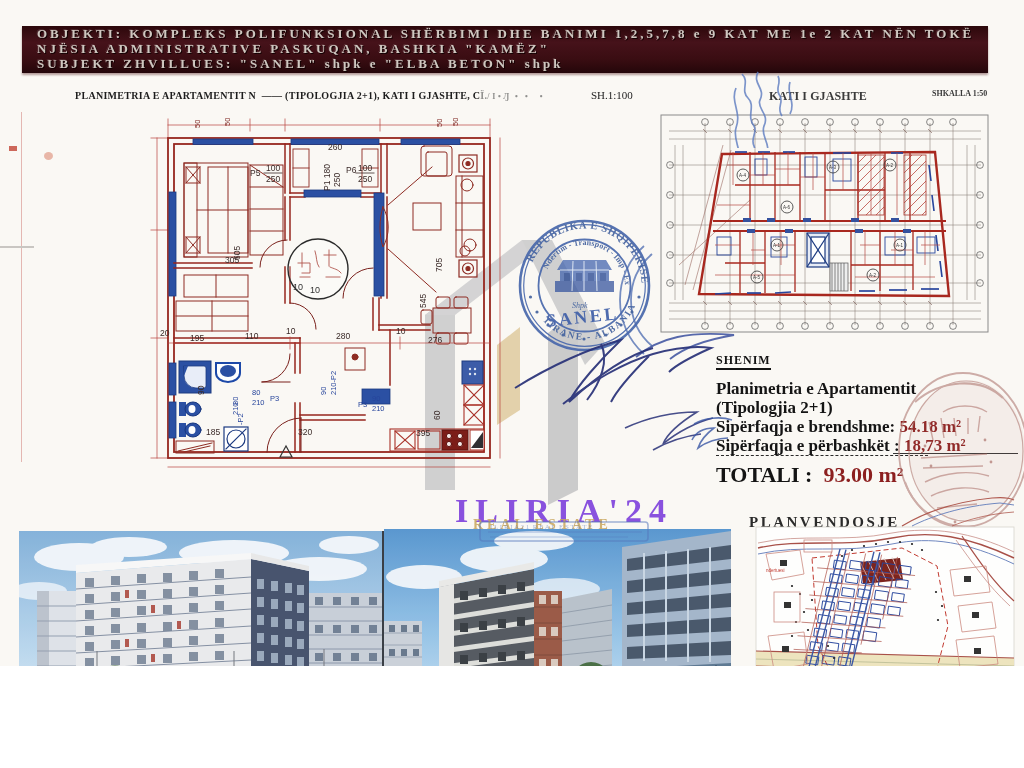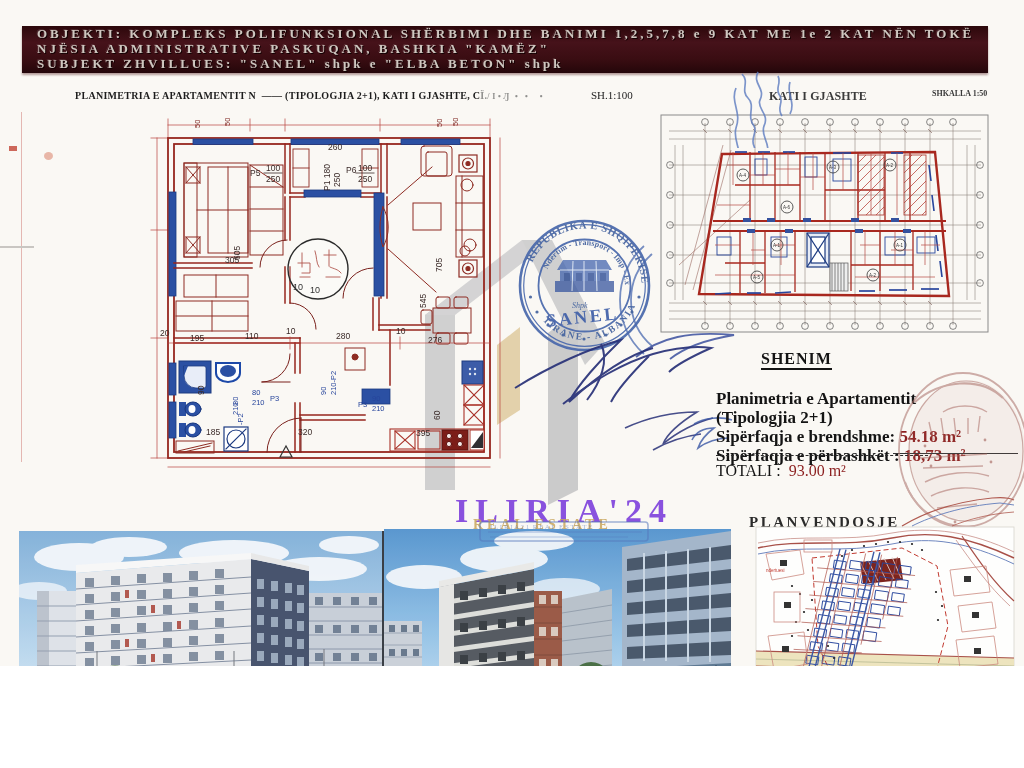--- a/index.html
+++ b/index.html
@@ -756,33 +756,33 @@
 </svg>
 
 <svg class="abs" style="left:690px;top:414px;" width="45" height="48" viewBox="0 0 45 48">
   <g stroke="#3a57a5" stroke-width="1.6" fill="none" opacity="0.8">
     <path d="M4,10 C14,4 30,2 42,6"></path>
     <path d="M2,26 C6,18 14,14 24,14 C16,20 10,28 8,34 C16,28 28,24 38,24"></path>
   </g>
 </svg>
 
 <div class="abs" style="left:716px;top:350px;width:300px;font-weight:bold;color:#141414;">
-  <div style="margin-left:45px;font-size:16px;letter-spacing:1px;border-bottom:2.5px solid #141414;display:inline-block;">SHENIM</div>
-  <div style="font-size:17px;line-height:19px;margin-top:19px;">
+  <div style="font-size:12px;letter-spacing:1px;border-bottom:2.5px solid #141414;display:inline-block;">SHENIM</div>
+  <div style="font-size:17px;line-height:19px;margin-top:9px;">
     Planimetria e Apartamentit<br>
     (Tipologjia 2+1)<br>
     Sipërfaqja e brendshme: <span style="color:#8c1f1f;">54.18 m²</span><br>
     Sipërfaqja e përbashkët : <span style="color:#8c1f1f;">18,73 m²</span>
   </div>
 </div>
 
 <div class="abs" style="left:716px;top:455px;width:212px;border-top:1.7px dashed #2a2a2a;"></div>
 <div class="abs" style="left:893px;top:453px;width:125px;border-top:1.6px solid #333;"></div>
 
-<div class="abs" style="left:716px;top:462px;font-size:16px;font-weight:normal;color:#141414;">TOTALI :&nbsp; <span style="color:#8c1f1f;">93.00 m²</span></div>
+<div class="abs" style="left:716px;top:462px;font-size:22px;font-weight:bold;color:#141414;">TOTALI :&nbsp; <span style="color:#8c1f1f;">93.00 m²</span></div>
 
 <svg class="abs" style="left:885px;top:362px;" width="139" height="178" viewBox="0 0 139 178">
   <g fill="#c9938c" opacity="0.10">
     <ellipse cx="82" cy="88" rx="58" ry="70"></ellipse>
   </g>
   <g stroke="#b07b74" fill="none" opacity="0.6">
     <ellipse cx="78" cy="88" rx="64" ry="77" stroke-width="1.8"></ellipse>
     <ellipse cx="81" cy="89" rx="57" ry="70" stroke-width="1.2"></ellipse>
     <path d="M30,40 C55,18 95,14 118,36" stroke-width="2.2"></path>
     <path d="M20,120 C30,150 60,168 90,164" stroke-width="2"></path>

